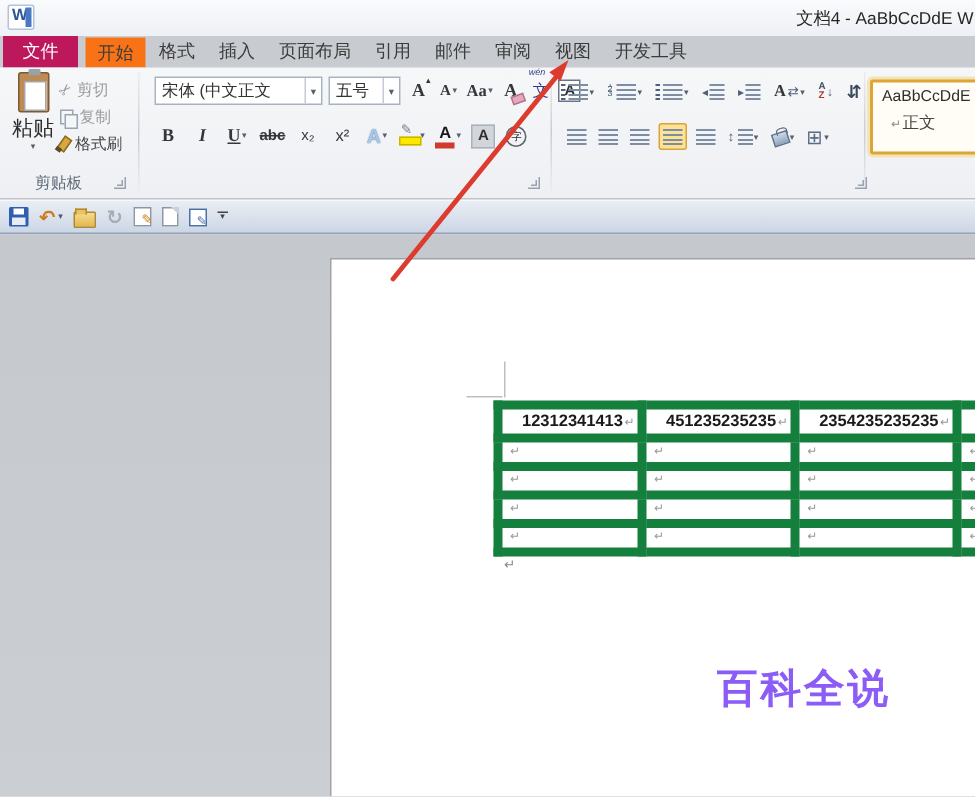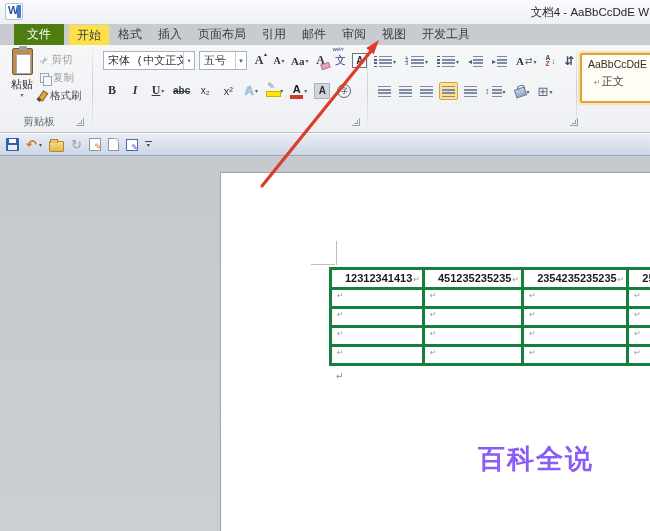--- a/index.html
+++ b/index.html
@@ -12,43 +12,43 @@
     background:linear-gradient(#fafbfd,#edf0f5); }
   .app-icon { position:absolute; left:5px; top:3px; width:18px; height:17px; background:#fff;
     border:1px solid #b4c2da; border-radius:2px; }
   .app-icon .w { position:absolute; left:2px; top:0px; font-size:11px; font-weight:bold; color:#2b579a; }
   .app-icon .bar { position:absolute; right:1px; top:1px; bottom:1px; width:4px; background:#4a79c4; }
   .win-title { position:absolute; right:1px; top:5px; font-size:11.5px; color:#262626; white-space:nowrap; }
 
   
   .tabbar { position:absolute; left:0; top:24px; width:650px; height:21px; display:flex; align-items:stretch; }
   .tab { font-size:12px; line-height:21px; padding:0 8px; color:#3c3c3c; white-space:nowrap; cursor:default; }
-  .tab.file { background:#4d7c0f; color:#fff; margin-left:14px; padding:0 13px;font-family:Liberation Serif, serif; }
-  .tab.selected { background:#fde047; border:1px solid #c9ced5; border-bottom:none; margin-left:4px; }
+  .tab.file { background:#be185d; color:#fff; margin-left:2px; padding:0 13px;font-family:Liberation Serif, serif; }
+  .tab.selected { background:#f97316; border:1px solid #c9ced5; border-bottom:none; margin-left:4px; }
 
   
   .ribbon { position:absolute; left:0; top:45px; width:650px; height:88px;
     background:linear-gradient(#f6f7f9,#eef0f3); border-bottom:1px solid #bfc4cb; }
   .vdiv { position:absolute; top:3px; bottom:3px; width:1px;
     background:linear-gradient(#eceef1,#c9cdd4,#eceef1); }
   .grp-label { position:absolute; bottom:3px; font-size:10.5px; color:#60ableb; color:#5f6b79; text-align:center; }
   .launcher { position:absolute; bottom:6px; width:8px; height:8px;
     border-right:1px solid #97a1af; border-bottom:1px solid #97a1af; }
   .launcher::before { content:""; position:absolute; right:1px; bottom:1px; width:3px; height:3px;
     border-right:1px solid #97a1af; border-bottom:1px solid #97a1af; }
 
   
   .paste-btn { position:absolute; left:5px; top:2px; width:34px; height:64px; text-align:center; }
   .clipboard-ic { position:relative; width:21px; height:27px; margin:1px auto 0;
     background:#bd8b55; border:1px solid #7d5a36; border-radius:2px; }
   .clipboard-ic::before { content:""; position:absolute; left:3px; top:5px; width:13px; height:18px;
     background:#fff; border:1px solid #a7a7a7; }
   .clipboard-ic::after { content:""; position:absolute; left:6px; top:-3px; width:8px; height:4px;
     background:#98a2ad; border-radius:1px; }
-  .paste-txt { font-size:11px; color:#2e2e2e; margin-top:2px; }
+  .paste-txt { font-size:14px; color:#2e2e2e; margin-top:2px; }
   .paste-dd { font-size:6px; color:#55606d; line-height:6px; }
   .clip-item { position:absolute; display:flex; align-items:center; gap:3px; font-size:10.5px; }
   .clip-item.dim { color:#9d9d9d; }
   .clip-item.dark { color:#454545; }
   .scissors { font-size:10px; color:#8b93a0; transform:rotate(-45deg); }
   .copy-ic { position:relative; width:10px; height:11px; }
   .copy-ic::before,.copy-ic::after { content:""; position:absolute; width:7px; height:8px;
     background:#f4f6f8; border:1px solid #9aa5b4; }
   .copy-ic::before { left:0; top:0; } .copy-ic::after { left:3px; top:3px; }
   .fp-ic { position:relative; width:11px; height:11px; }
@@ -58,21 +58,21 @@
     background:#5d4a26; transform:rotate(35deg); }
 
   
   .font-row1 { position:absolute; left:103px; top:6px; display:flex; align-items:center; gap:4px; }
   .combo { height:19px; background:#fff; border:1px solid #a8b3c2; display:flex; align-items:center;
     font-size:11px; color:#333; overflow:hidden; white-space:nowrap; }
   .combo .cv { padding:0 2px 0 4px; overflow:hidden; flex:1; }
   .combo .dd { width:11px; align-self:stretch; border-left:1px solid #c3cbd6; display:flex;
     align-items:center; justify-content:center; }
   .combo .dd::after { content:"▾"; font-size:7px; color:#55606d; }
-  .name-combo { width:92px;font-family:Liberation Mono, monospace; } .size-combo { width:48px; }
+  .name-combo { width:112px; } .size-combo { width:48px; }
   .tool { position:relative; display:flex; align-items:center; justify-content:center;
     min-width:16px; height:19px; font-size:12px; color:#33373c; }
   .tool .mini { font-size:6px; color:#55606d; margin-left:1px; }
   .tool .tiny-up { position:absolute; top:-1px; right:0px; font-size:6px; color:#33373c; }
   .serifB { font-family:"Liberation Serif","DejaVu Serif",serif; font-weight:bold; }
   .serifI { font-family:"Liberation Serif","DejaVu Serif",serif; font-style:italic; font-weight:bold; }
   .u-line { text-decoration:underline; font-family:"Liberation Serif","DejaVu Serif",serif; font-weight:bold; }
   .strike { text-decoration:line-through; font-size:10px; font-weight:bold; }
   .fx-a { color:#a8c8e8; font-weight:bold; font-size:13px; text-shadow:0 0 1px #39648f; }
   .hl-ic { position:relative; width:13px; height:15px; }
@@ -153,21 +153,21 @@
   .custom-ic .ar { font-size:6px; color:#444; line-height:5px; }
 
   
   .docarea { position:absolute; left:0; top:157px; width:650px; height:374px;
     background:linear-gradient(#c5c8cc,#cbced2); }
   .page { position:absolute; left:220px; top:15px; right:0; bottom:0; background:#fff;
     border-left:1px solid #9fa3a8; border-top:1px solid #9fa3a8; }
   .corner-v { position:absolute; left:115px; top:68px; width:1px; height:24px; background:#bcbfc2; }
   .corner-h { position:absolute; left:90px; top:91px; width:24px; height:1px; background:#bcbfc2; }
   .doc-table { position:absolute; left:108px; top:94px; border-collapse:collapse; table-layout:fixed; }
-  .doc-table td { border:3px solid #15803d; height:19px; font-size:8px; color:#999;
+  .doc-table td { border:6px solid #15803d; height:19px; font-size:8px; color:#999;
     padding:1px 2px 1px 5px; vertical-align:top; }
   .doc-table tr.hdr td { height:20px; font-size:11px; font-weight:600; color:#1a1a1a;
     padding:2px 2px 2px 13px; white-space:nowrap; }
   .doc-table .mk { font-size:8px; color:#999; font-weight:400; margin-left:1px; }
   .after-mark { position:absolute; left:115px; top:198px; font-size:9px; color:#888; }
   .wm-title { position:absolute; left:257px; top:268px; font-size:27px; font-weight:bold;
     color:#8b5cf6; letter-spacing:2px; white-space:nowrap; }
   .wm-sub { position:absolute; left:265px; top:303px; font-size:16px; color:#b2b2b2;
     letter-spacing:1.5px; white-space:nowrap; }
 

